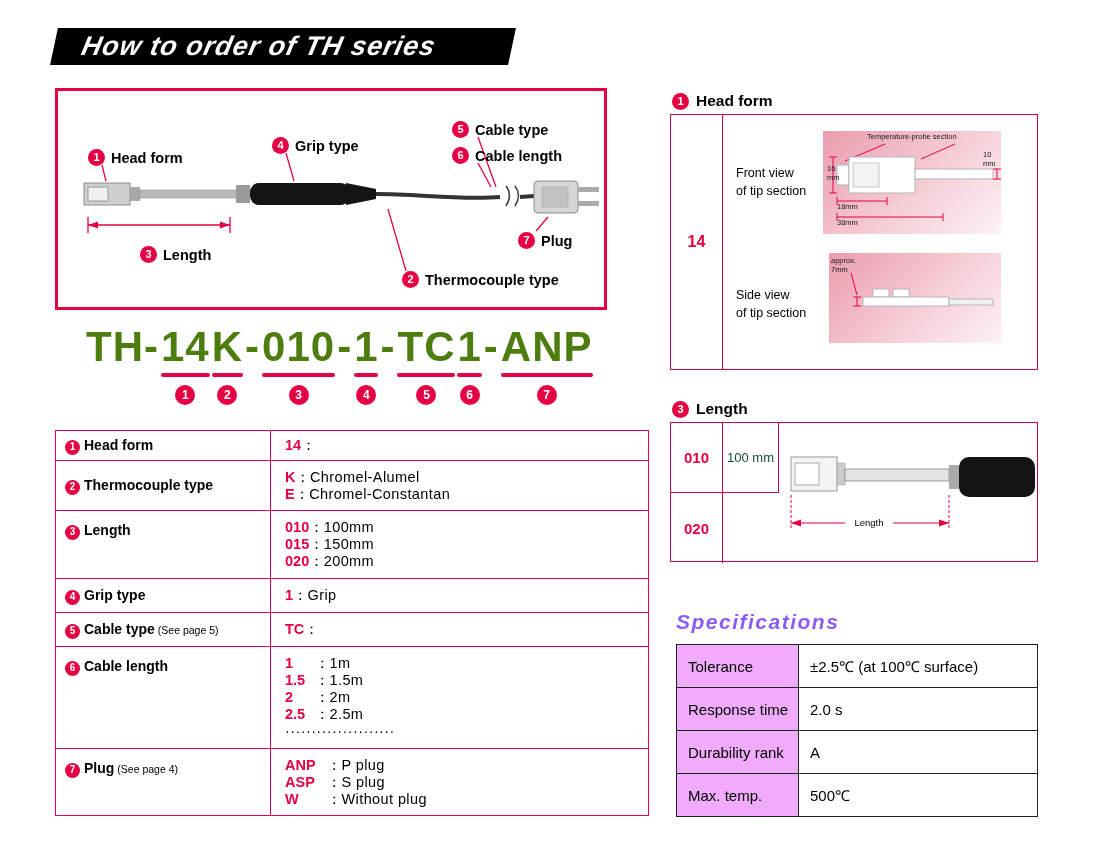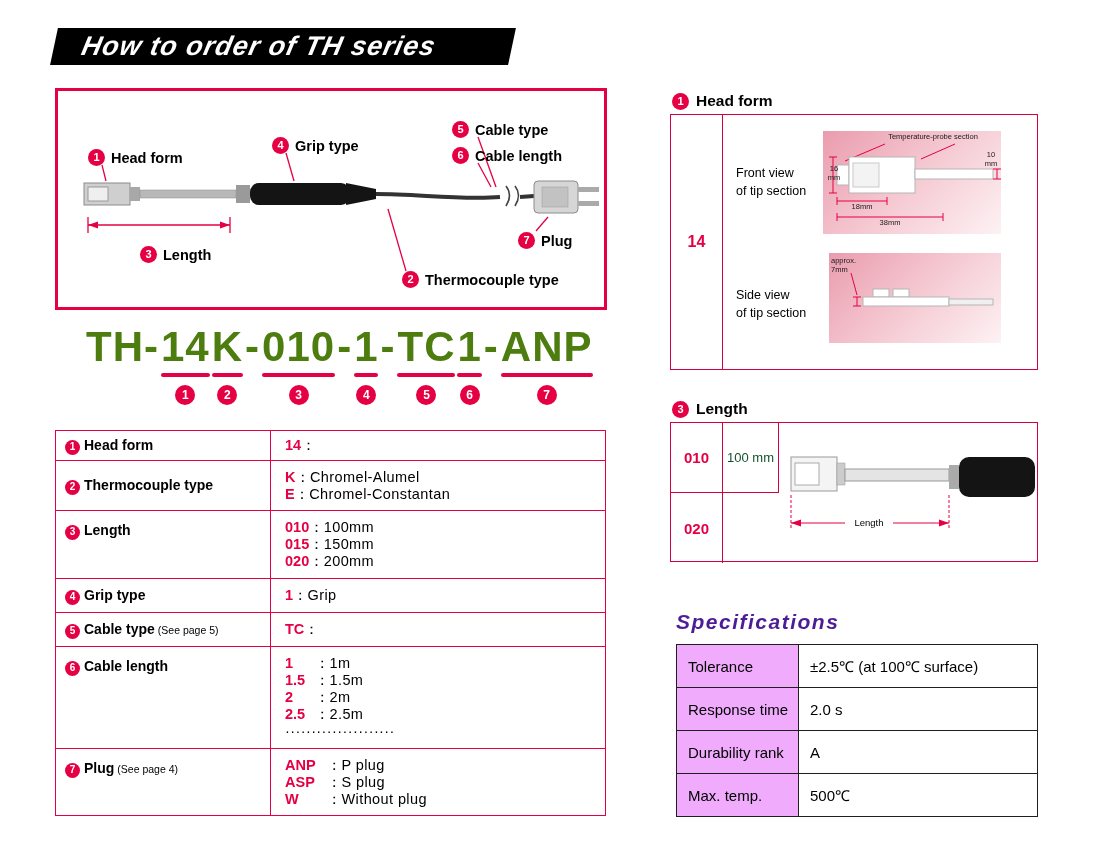--- a/index.html
+++ b/index.html
@@ -27,21 +27,21 @@
   .callout-label { font-weight:bold; font-size:14.5px; color:#000; }
 
   
   .order-code { position:absolute; left:85px; top:326px; display:flex; align-items:flex-start; }
   .seg { display:flex; flex-direction:column; align-items:center; margin:0 1px; }
   .seg-text { font-size:42px; font-weight:bold; line-height:1; letter-spacing:1px; color:#4d7c0f; }
   .seg-line { height:4px; background:#e50043; width:100%; margin-top:5px; border-radius:2px; }
   .seg .circ.lg { margin-top:8px; }
 
   
-  .order-table { position:absolute; left:55px; top:430px; width:551px;
+  .order-table { position:absolute; left:55px; top:430px; width:594px;
                  border-collapse:collapse; table-layout:fixed; }
   .order-table td { border:1px solid #e50043; vertical-align:middle; }
   .order-table col.c1 { width:215px; }
   .lbl-cell { padding-left:9px; }
   .lbl-cell .lbl { font-weight:bold; font-size:14px; color:#000; margin-left:4px; }
   .lbl-cell .note { font-size:10.5px; color:#000; margin-left:3px; }
   .val-cell { padding:5px 0 5px 14px; }
   .line { font-size:14.5px; line-height:17px; color:#000; }
   .code { color:#e50043; font-weight:bold; }
   .sep { color:#000; }
@@ -59,37 +59,37 @@
               border:1px solid #d40040; display:flex; background:#fff; }
   .hf-code-col { width:52px; border-right:1px solid #d40040; display:flex;
                  align-items:center; justify-content:center; }
   .hf-code { color:#e50043; font-weight:bold; font-size:16px; }
   .hf-content { position:relative; flex:1; }
   .hf-view-label { position:absolute; font-size:12.5px; line-height:1.4; color:#000; white-space:pre-line; }
 
   .pink-img { position:absolute;
               background:linear-gradient(135deg,#ea9cae 0%,#f5c9d2 50%,#fdf2f4 100%); }
   .pink-img svg { position:absolute; left:0; top:0; }
-  .tiny { position:absolute; font-size:7.5px; line-height:1.15; color:#1a1a1a; text-align:center; }
+  .tiny { position:absolute; font-size:7.5px; line-height:1.15; color:#1a1a1a; }
 
   .len-table { position:absolute; left:670px; top:422px; width:368px; height:140px;
                border:1px solid #d40040; display:grid;
                grid-template-columns:52px 56px 1fr; grid-template-rows:70px 70px; background:#fff; }
   .lt-cell { display:flex; align-items:center; justify-content:center; }
   .lt-border-r { border-right:1px solid #d40040; }
   .lt-border-b { border-bottom:1px solid #d40040; }
   .lt-code { color:#e50043; font-weight:bold; font-size:15px; }
   .lt-val { font-size:13px; color:#14532d; }
   .lt-img { grid-column:3; grid-row:1 / 3; position:relative; }
   .len-dim-label { position:absolute; left:66px; top:92px; width:48px; height:15px;
                    background:#fff; font-size:9.5px; color:#000; display:flex;
                    align-items:center; justify-content:center; }
 
   .spec-title { position:absolute; left:676px; top:610px; font-size:21px; font-weight:bold;
-                font-style:italic; color:#4c1d95; letter-spacing:1.5px; }
+                font-style:italic; color:#8b5cf6; letter-spacing:1.5px; }
   .spec-table { position:absolute; left:676px; top:644px; width:362px; border-collapse:collapse; }
   .spec-table td { border:1px solid #1f1f1f; height:43px; font-size:15px; color:#000; padding-left:11px; }
   .spec-label { background:#f0abfc; width:122px; }
 </style>
 </head>
 <body>
 
 <div class="page">
 
   <div class="banner">

